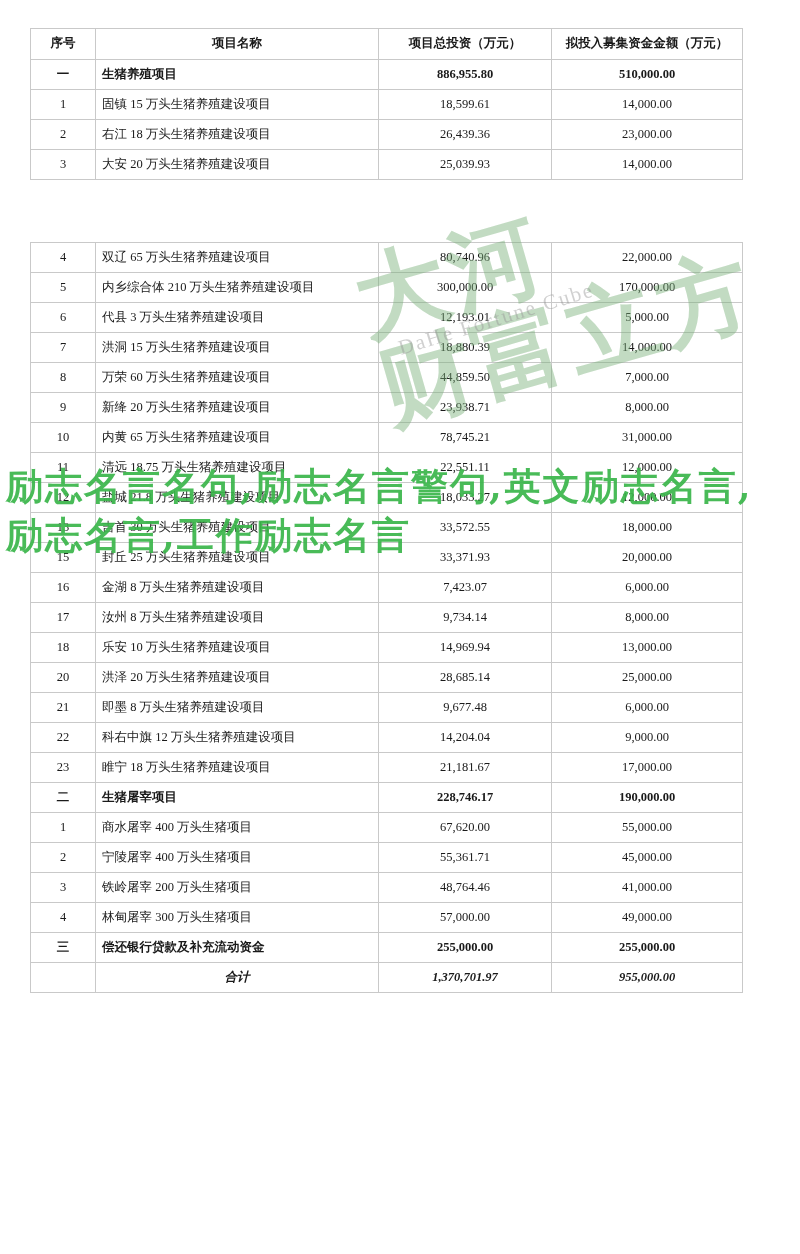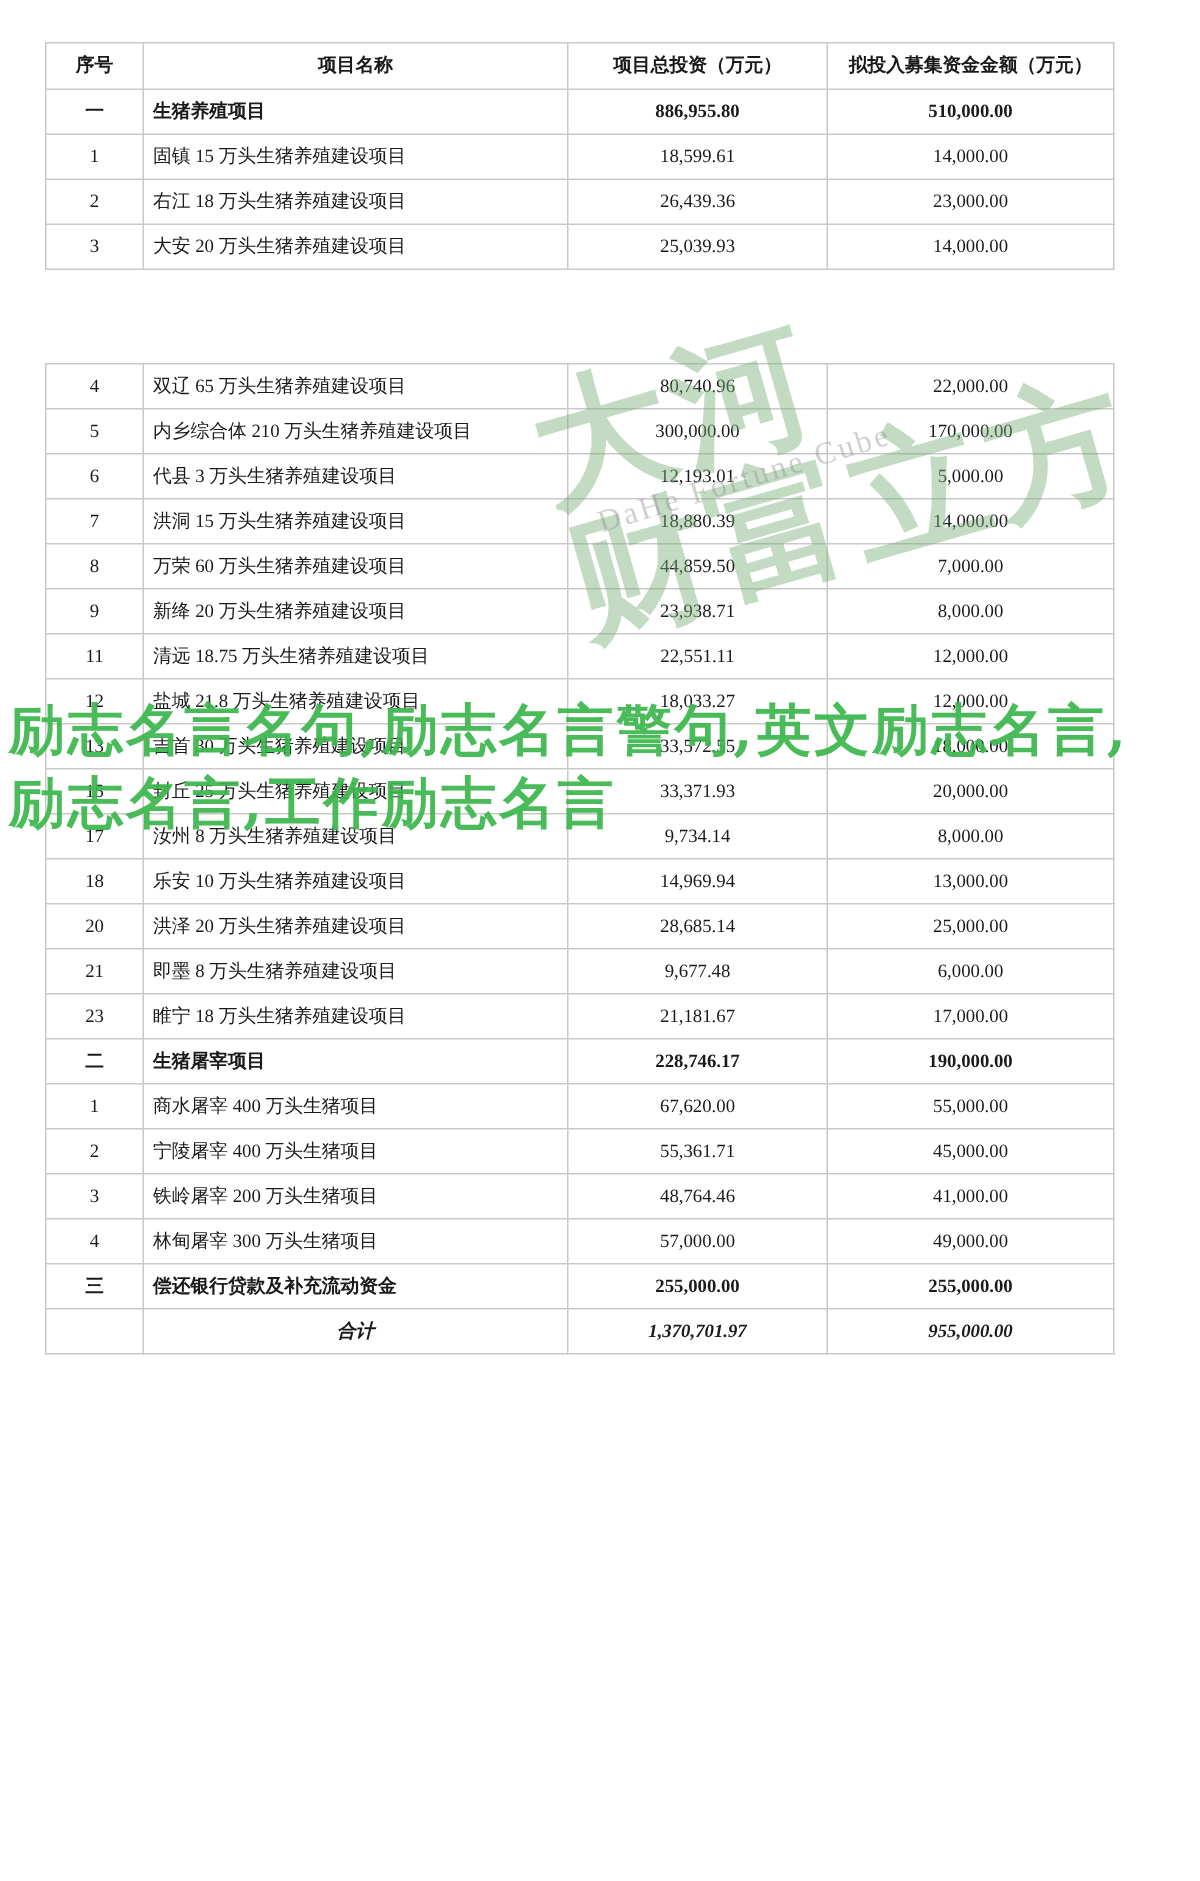--- a/index.html
+++ b/index.html
@@ -180,20 +180,26 @@
             <td class="c-total">44,859.50</td>
             <td class="c-fund">7,000.00</td>
           </tr>
           <tr class="row">
             <td class="c-idx">9</td>
             <td class="c-name">新绛 20 万头生猪养殖建设项目</td>
             <td class="c-total">23,938.71</td>
             <td class="c-fund">8,000.00</td>
           </tr>
           <tr class="row">
+            <td class="c-idx">10</td>
+            <td class="c-name">内黄 65 万头生猪养殖建设项目</td>
+            <td class="c-total">78,745.21</td>
+            <td class="c-fund">31,000.00</td>
+          </tr>
+          <tr class="row">
             <td class="c-idx">11</td>
             <td class="c-name">清远 18.75 万头生猪养殖建设项目</td>
             <td class="c-total">22,551.11</td>
             <td class="c-fund">12,000.00</td>
           </tr>
           <tr class="row">
             <td class="c-idx">12</td>
             <td class="c-name">盐城 21.8 万头生猪养殖建设项目</td>
             <td class="c-total">18,033.27</td>
             <td class="c-fund">12,000.00</td>
@@ -204,20 +210,26 @@
             <td class="c-total">33,572.55</td>
             <td class="c-fund">18,000.00</td>
           </tr>
           <tr class="row">
             <td class="c-idx">15</td>
             <td class="c-name">封丘 25 万头生猪养殖建设项目</td>
             <td class="c-total">33,371.93</td>
             <td class="c-fund">20,000.00</td>
           </tr>
           <tr class="row">
+            <td class="c-idx">16</td>
+            <td class="c-name">金湖 8 万头生猪养殖建设项目</td>
+            <td class="c-total">7,423.07</td>
+            <td class="c-fund">6,000.00</td>
+          </tr>
+          <tr class="row">
             <td class="c-idx">17</td>
             <td class="c-name">汝州 8 万头生猪养殖建设项目</td>
             <td class="c-total">9,734.14</td>
             <td class="c-fund">8,000.00</td>
           </tr>
           <tr class="row">
             <td class="c-idx">18</td>
             <td class="c-name">乐安 10 万头生猪养殖建设项目</td>
             <td class="c-total">14,969.94</td>
             <td class="c-fund">13,000.00</td>
@@ -226,20 +238,26 @@
             <td class="c-idx">20</td>
             <td class="c-name">洪泽 20 万头生猪养殖建设项目</td>
             <td class="c-total">28,685.14</td>
             <td class="c-fund">25,000.00</td>
           </tr>
           <tr class="row">
             <td class="c-idx">21</td>
             <td class="c-name">即墨 8 万头生猪养殖建设项目</td>
             <td class="c-total">9,677.48</td>
             <td class="c-fund">6,000.00</td>
+          </tr>
+          <tr class="row">
+            <td class="c-idx">22</td>
+            <td class="c-name">科右中旗 12 万头生猪养殖建设项目</td>
+            <td class="c-total">14,204.04</td>
+            <td class="c-fund">9,000.00</td>
           </tr>
           <tr class="row">
             <td class="c-idx">23</td>
             <td class="c-name">睢宁 18 万头生猪养殖建设项目</td>
             <td class="c-total">21,181.67</td>
             <td class="c-fund">17,000.00</td>
           </tr>
           <tr class="row group">
             <td class="c-idx">二</td>
             <td class="c-name">生猪屠宰项目</td>

